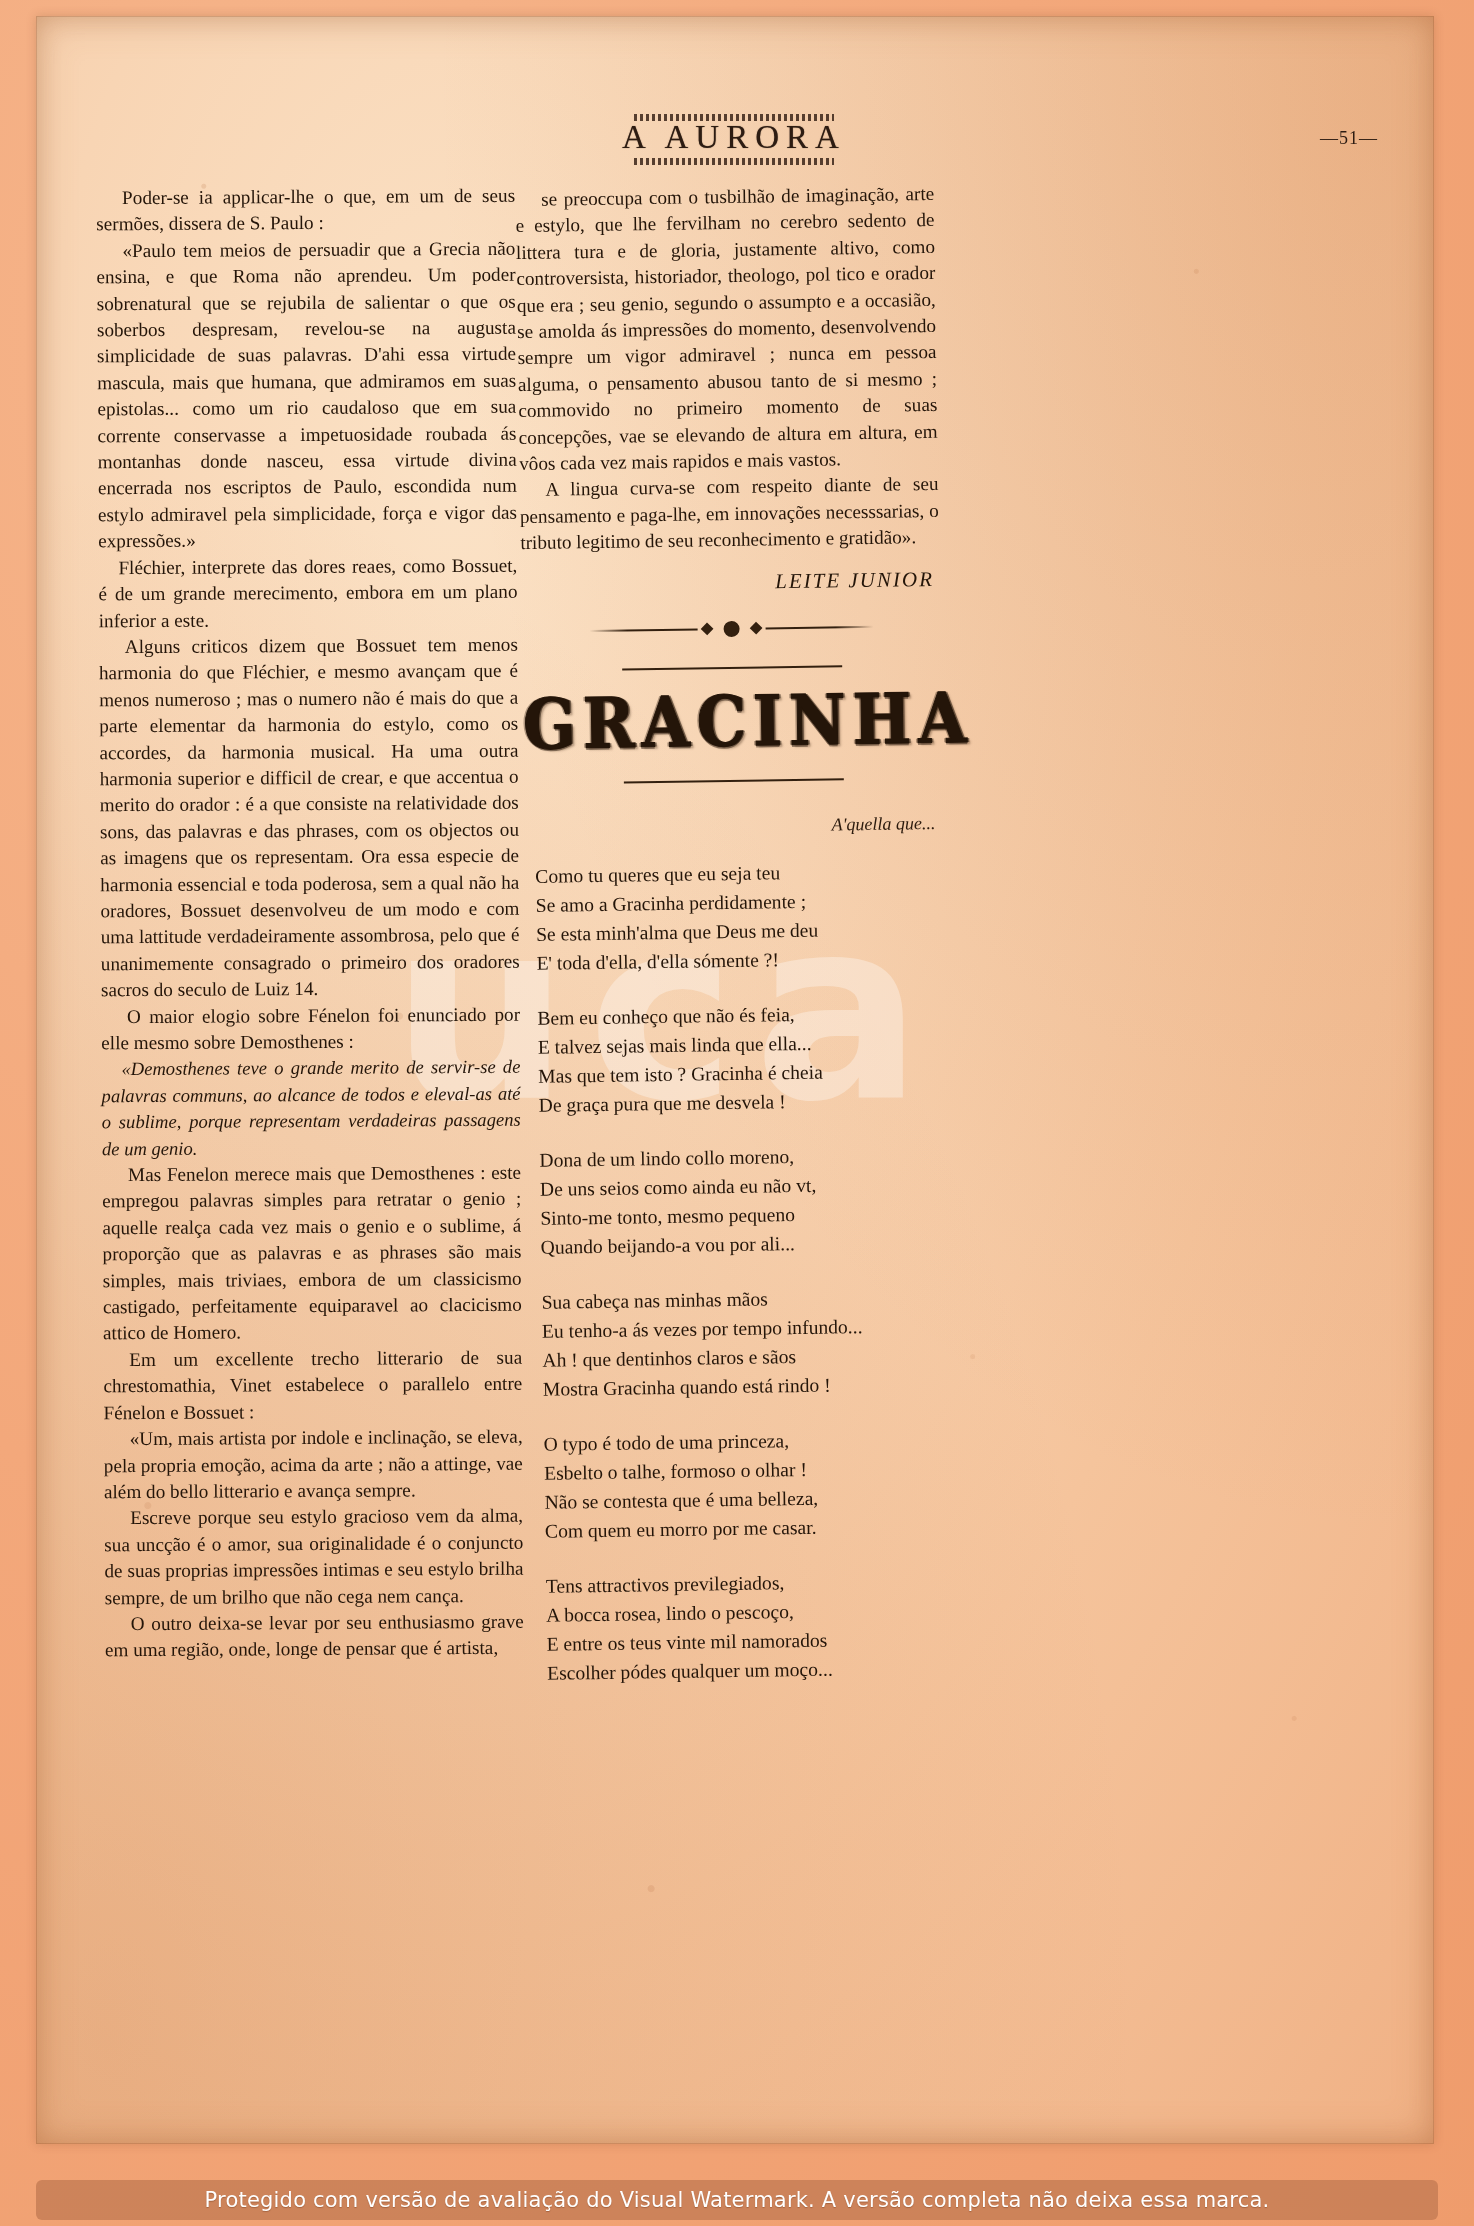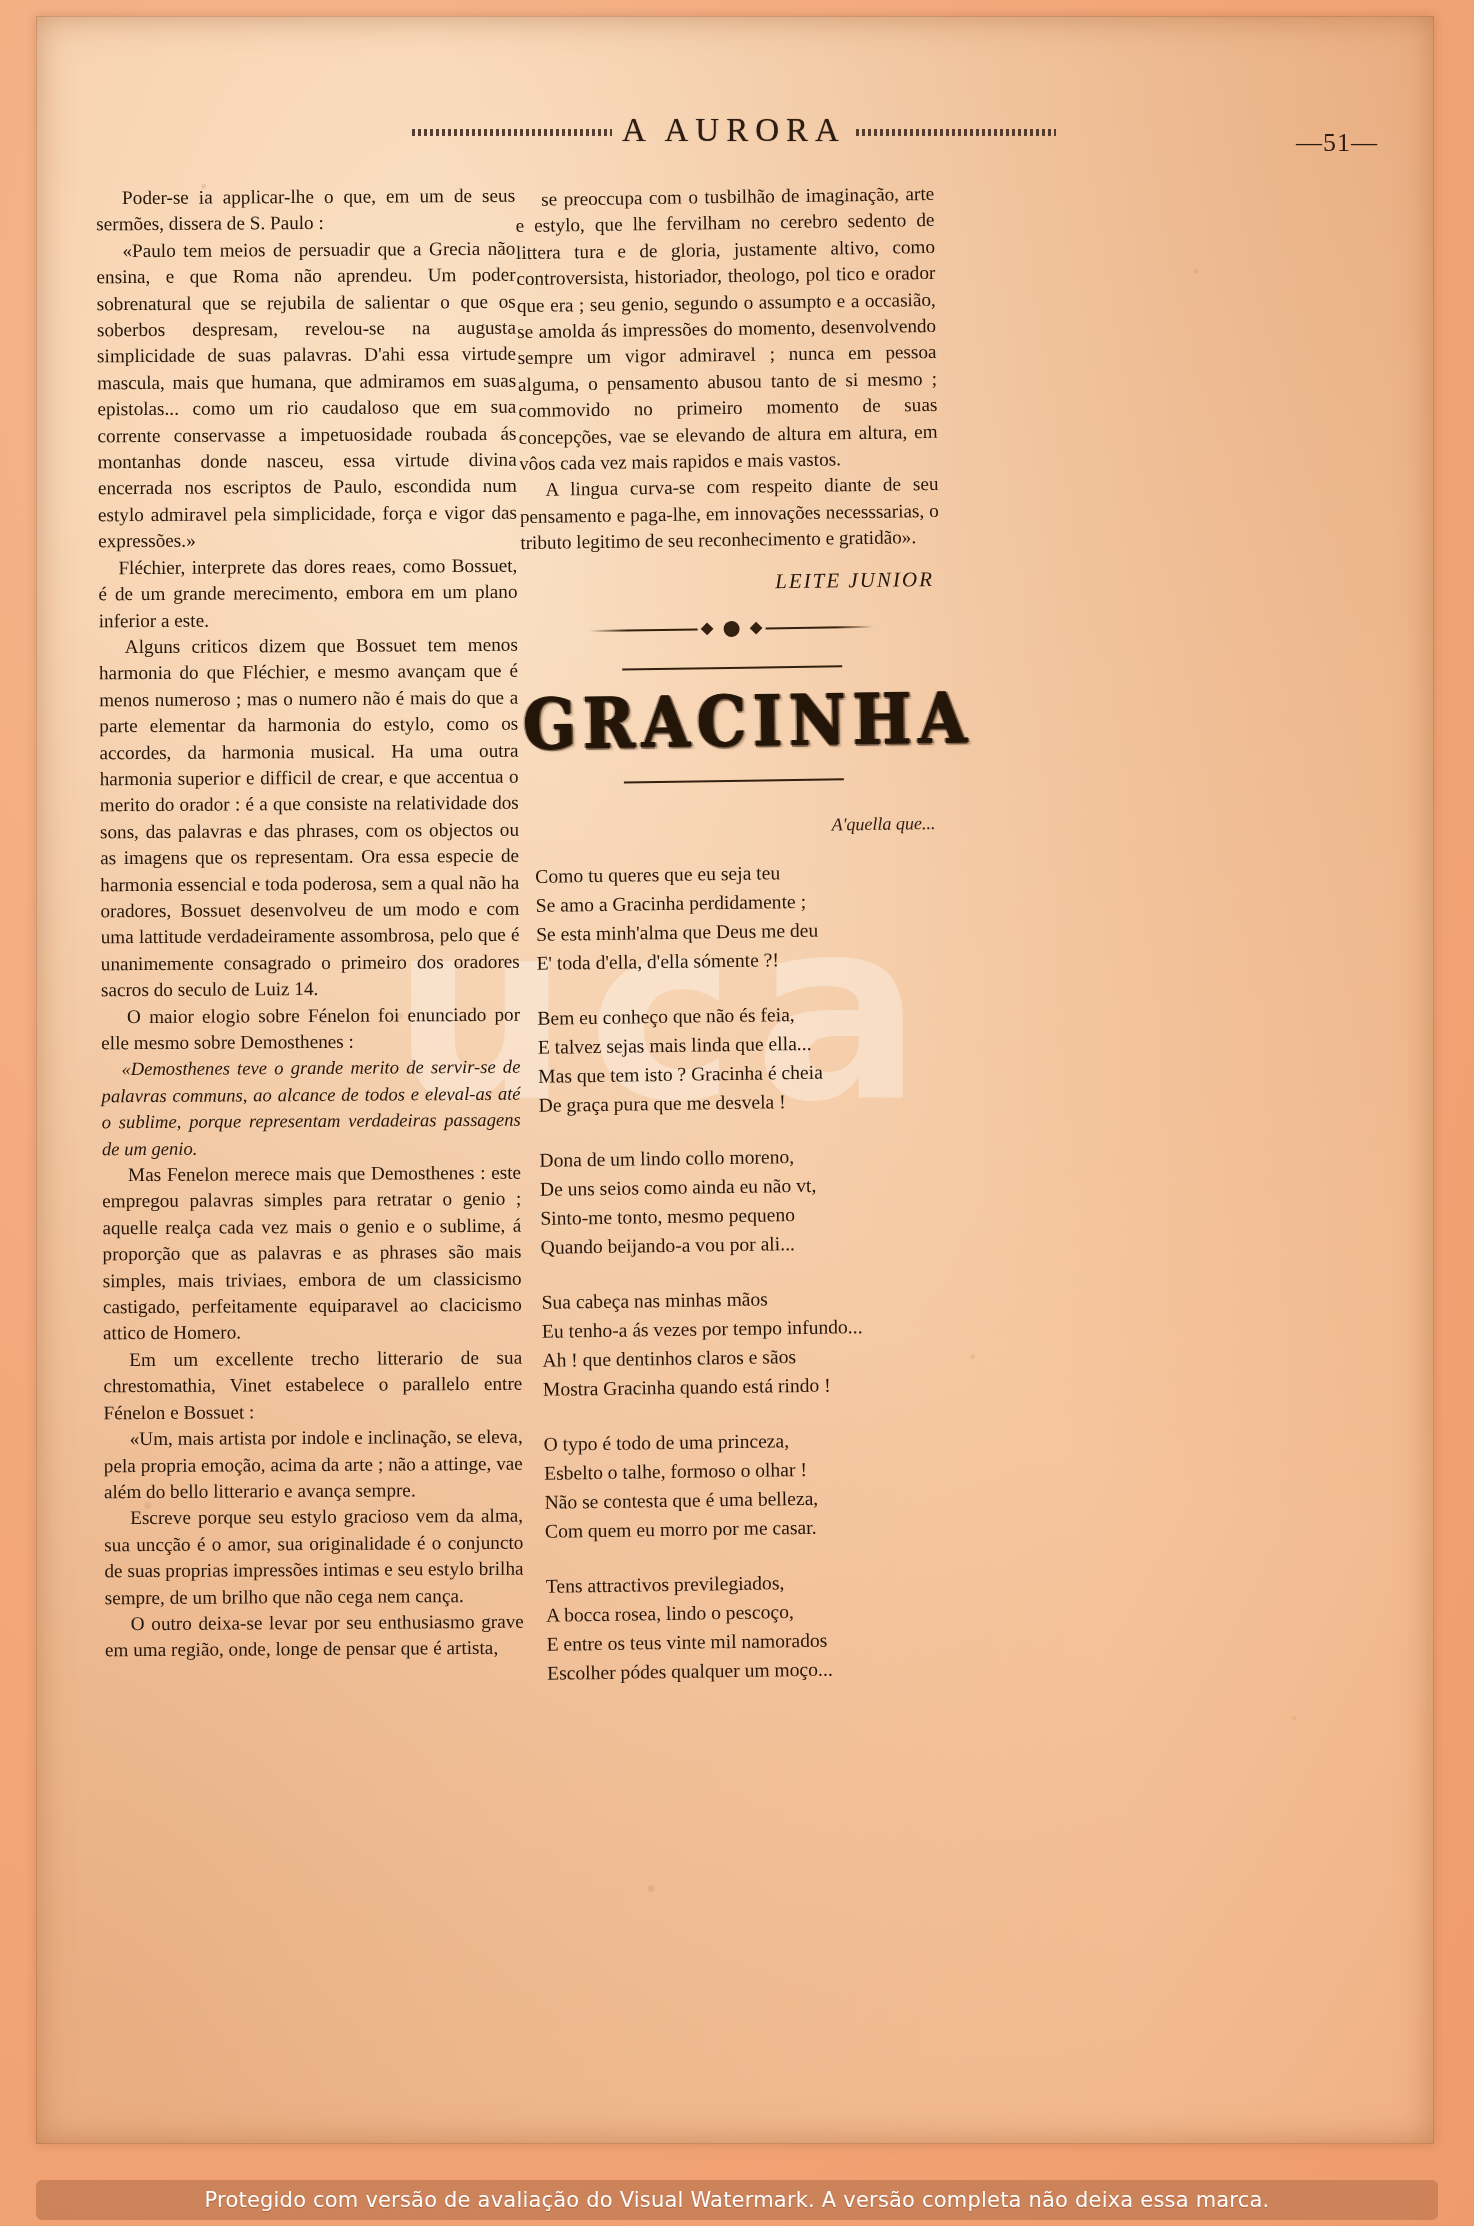--- a/index.html
+++ b/index.html
@@ -38,37 +38,37 @@
     position:absolute;inset:0;
     box-shadow:inset 0 0 0 1px rgba(150,80,40,.25),
                inset 0 0 40px rgba(175,95,45,.30);
     pointer-events:none;
   }
   
   .content{position:absolute;left:60px;top:96px;width:1276px;height:1330px;}
 
   
   .masthead{position:relative;height:58px;}
-  .mast-row{display:flex;align-items:center;justify-content:center;gap:0;}
+  .mast-row{display:flex;align-items:center;justify-content:center;gap:0;flex-direction:column;}
   .mast-rule{height:0;border-top:2px solid #3a2418;width:200px;position:relative;top:2px;}
   .mast-rule.wavy{
     border-top:none;height:7px;
     background:repeating-linear-gradient(90deg,#3a2418 0 3px,transparent 3px 6px);
     -webkit-mask-image:none;
     opacity:.85;
   }
   .mast-title{
     font-family:"Liberation Serif", serif;
     font-size:33px;letter-spacing:7px;color:#2d1c12;
     padding:0 10px;white-space:nowrap;font-weight:400;
     text-shadow:0 0 1px rgba(45,28,18,.7);
   }
   .page-no{
     position:absolute;right:-6px;top:16px;
-    font-size:26px;color:#2d1c12;letter-spacing:1px;
+    font-size:18px;color:#2d1c12;letter-spacing:1px;
   }
 
   
   .cols{position:relative;margin-top:14px;display:flex;}
   .col{width:419px;}
   .col p{
     margin:0 0 0 0;
     font-size:19.2px;line-height:26.4px;
     color:#241509;text-align:justify;
     text-indent:26px;

